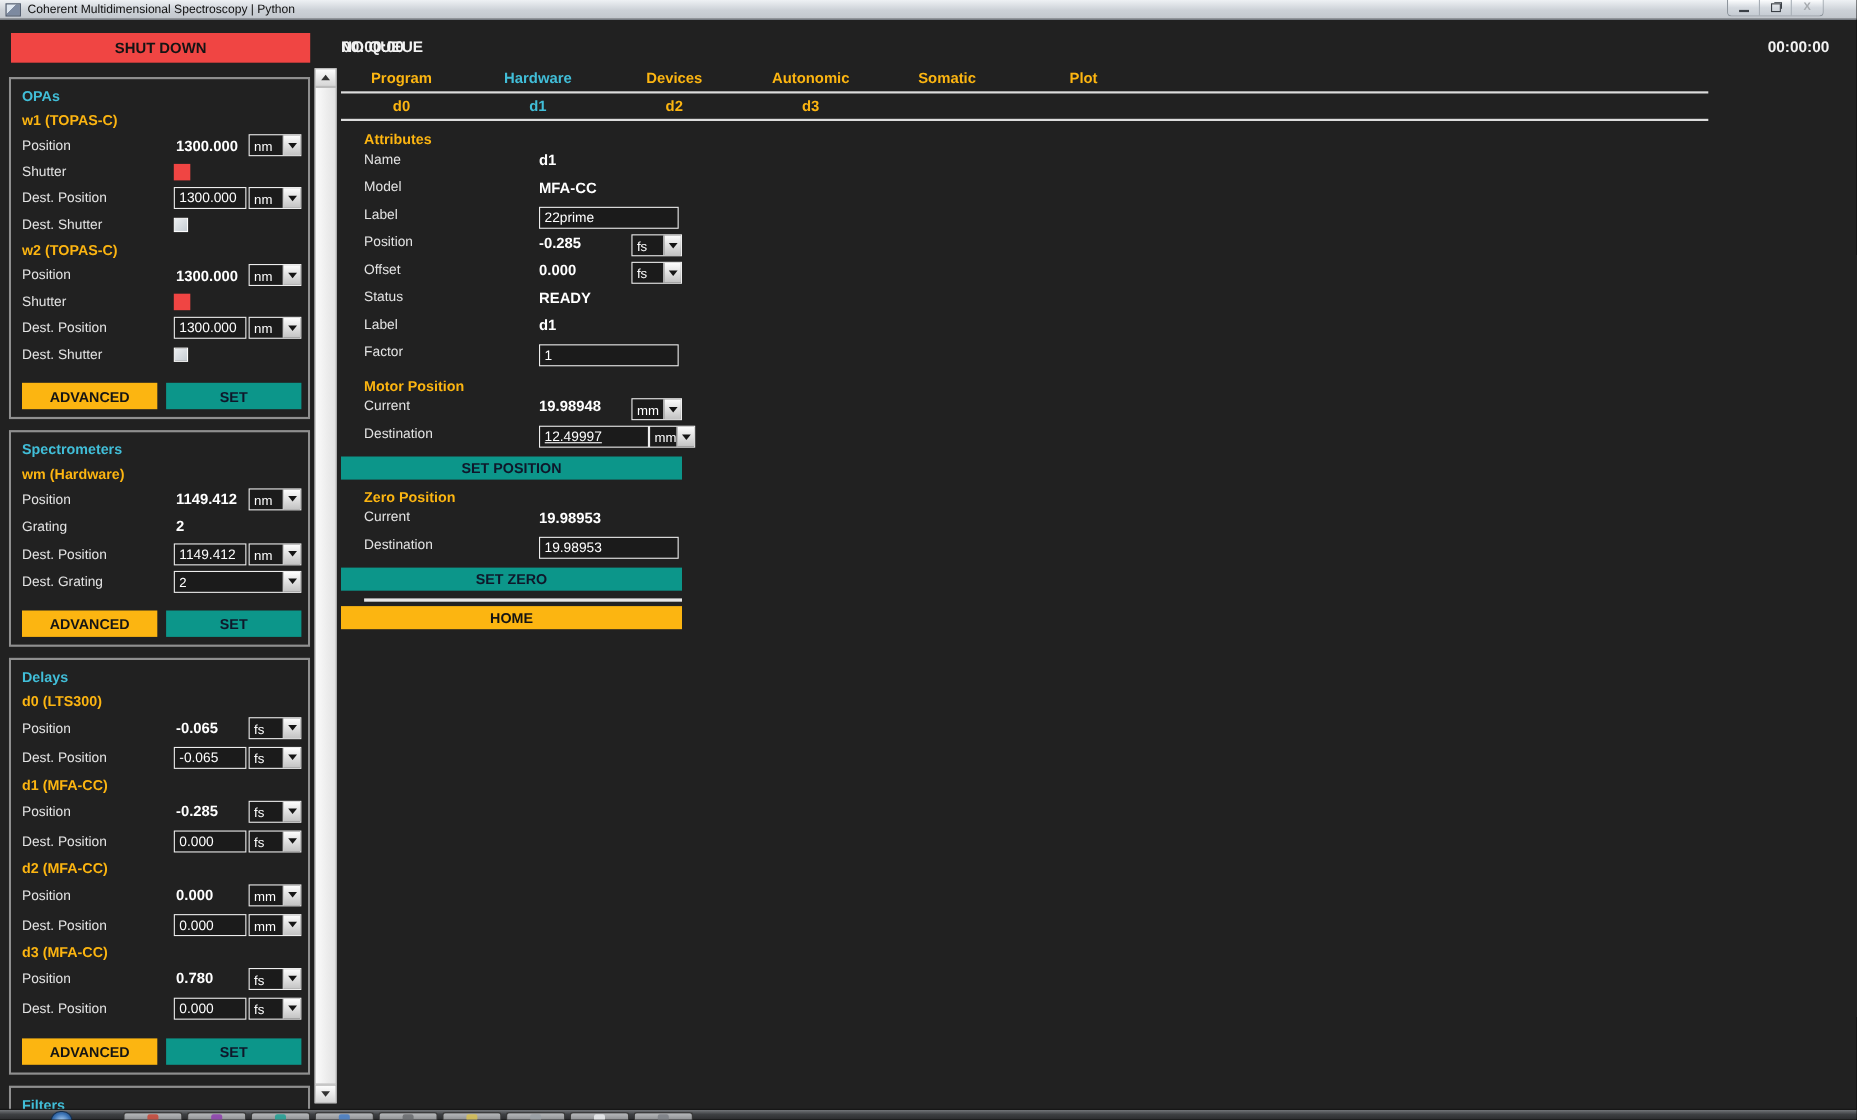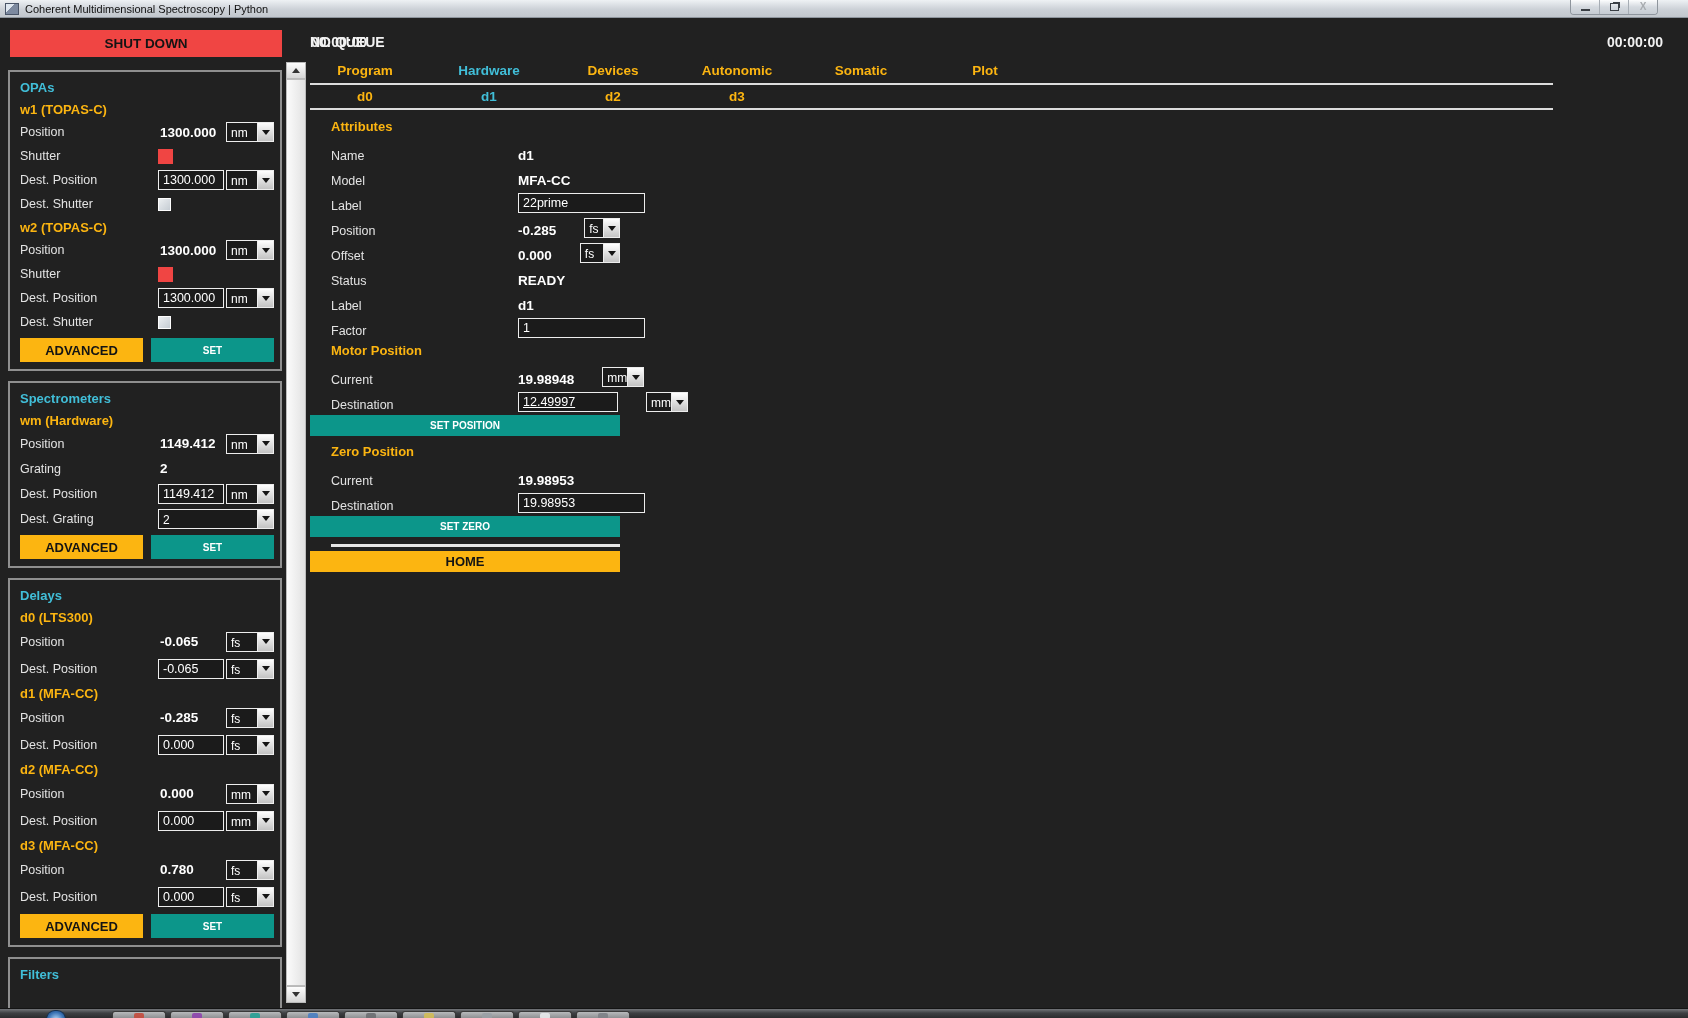--- a/index.html
+++ b/index.html
@@ -39,55 +39,55 @@
   
   .tin{box-sizing:border-box;height:20px;background:#1b1b1b;border:1px solid #ededed;color:#fff;
        font-size:12.5px;font-family:"Liberation Sans",sans-serif;padding:0 4px;outline:none;}
   .unit{box-sizing:border-box;display:flex;align-items:stretch;height:20px;background:#1b1b1b;border:1px solid #ededed;cursor:pointer;}
   .utxt{flex:1;color:#fff;font-size:12px;padding:3px 0 0 4px;overflow:hidden;white-space:nowrap;}
   .ubtn{width:15px;background:linear-gradient(#fefefe,#c3c3c3);border-left:1px solid #ededed;display:flex;align-items:center;justify-content:center;}
   .uarrow{width:0;height:0;border-left:4px solid transparent;border-right:4px solid transparent;border-top:5px solid #151515;}
   .chk{box-sizing:border-box;width:13px;height:13px;border:1px solid #fdfdfd;background:linear-gradient(135deg,#eceff1,#c5ccd3);cursor:pointer;}
   .shutter-ind{width:15px;height:15px;background:#f04543;}
   .btn-y{background:#fcb511;color:#141414;font-weight:bold;font-size:13px;display:flex;align-items:center;justify-content:center;cursor:pointer;}
-  .btn-t{background:#0c968a;color:#ffffff;font-weight:bold;font-size:10px;display:flex;align-items:center;justify-content:center;cursor:pointer;}
+  .btn-t{background:#0c968a;color:#0f172a;font-weight:bold;font-size:13px;display:flex;align-items:center;justify-content:center;cursor:pointer;}
 
   
   .sidebar{position:absolute;left:8px;top:70px;width:274px;height:941px;overflow:hidden;}
   .gbox{box-sizing:border-box;border:2px solid #8f8f8f;padding:5px 6px 7px 10px;margin-bottom:10px;background:#212121;}
   .sec{height:21px;display:flex;align-items:center;color:#41bed8;font-weight:bold;font-size:13px;}
   .grp{height:22px;display:flex;align-items:center;color:#fcb511;font-weight:bold;font-size:13px;}
   .srow{display:flex;align-items:center;height:24px;}
   .gbox-spect .srow{height:25px;}
   .gbox-delays .srow{height:27px;}
   .srow .lbl{width:138px;flex:0 0 138px;color:#e3e3e3;font-size:12.5px;}
   .sval{font-weight:bold;color:#fff;font-size:13.5px;margin-left:2px;}
   .srow .tin{width:66px;}
   .srow .unit{margin-left:auto;width:48px;}
   .srow .unit-wide{margin-left:auto;width:116px;}
-  .btnrow{display:flex;gap:8px;margin-top:4px;height:24px;}
+  .btnrow{display:flex;gap:8px;margin-top:14px;height:24px;}
   .btnrow .btn-y,.btnrow .btn-t{flex:1;}
   .gbox-filters{height:160px;}
   .filters-spacer{height:24px;}
 
   
   .vscroll{position:absolute;left:286px;top:62px;width:20px;height:941px;background:#e9e9e9;}
   .sb-arrow{position:absolute;left:0;width:20px;height:17px;background:linear-gradient(#fdfdfd,#d6d6d6);
             display:flex;align-items:center;justify-content:center;border:1px solid #b9b9b9;box-sizing:border-box;cursor:pointer;}
   .sb-up{top:0;}
   .sb-down{bottom:0;}
   .tri-up{width:0;height:0;border-left:4px solid transparent;border-right:4px solid transparent;border-bottom:5px solid #333;}
   .tri-down{width:0;height:0;border-left:4px solid transparent;border-right:4px solid transparent;border-top:5px solid #333;}
   .sb-thumb{position:absolute;left:0;right:0;top:17px;bottom:17px;background:linear-gradient(90deg,#fbfbfb,#e2e2e2);
             border:1px solid #bcbcbc;box-sizing:border-box;cursor:pointer;}
 
   
   .form{position:absolute;left:310px;top:114px;width:310px;}
   .msec{height:24px;display:flex;align-items:center;color:#fcb511;font-weight:bold;font-size:13px;padding-left:21px;}
-  .mrow{display:flex;align-items:flex-end;height:25px;padding-left:21px;gap:28px;}
+  .mrow{display:flex;align-items:flex-start;height:25px;padding-left:21px;}
   .mlbl{width:159px;flex:0 0 159px;color:#e3e3e3;font-size:12.5px;}
   .mval{font-weight:bold;color:#fff;font-size:13.5px;}
   .mrow .unit{margin-left:auto;width:46px;}
   .min-wide{width:127px;}
   .min-narrow{width:100px;text-decoration:underline;}
   .mbtn{height:21px;margin:3px 0;}
   .divider{height:3px;background:#e6e6e6;margin:7px 0 4px 21px;}
 
   
   .taskbar{position:absolute;left:0;right:0;bottom:0;height:10px;

